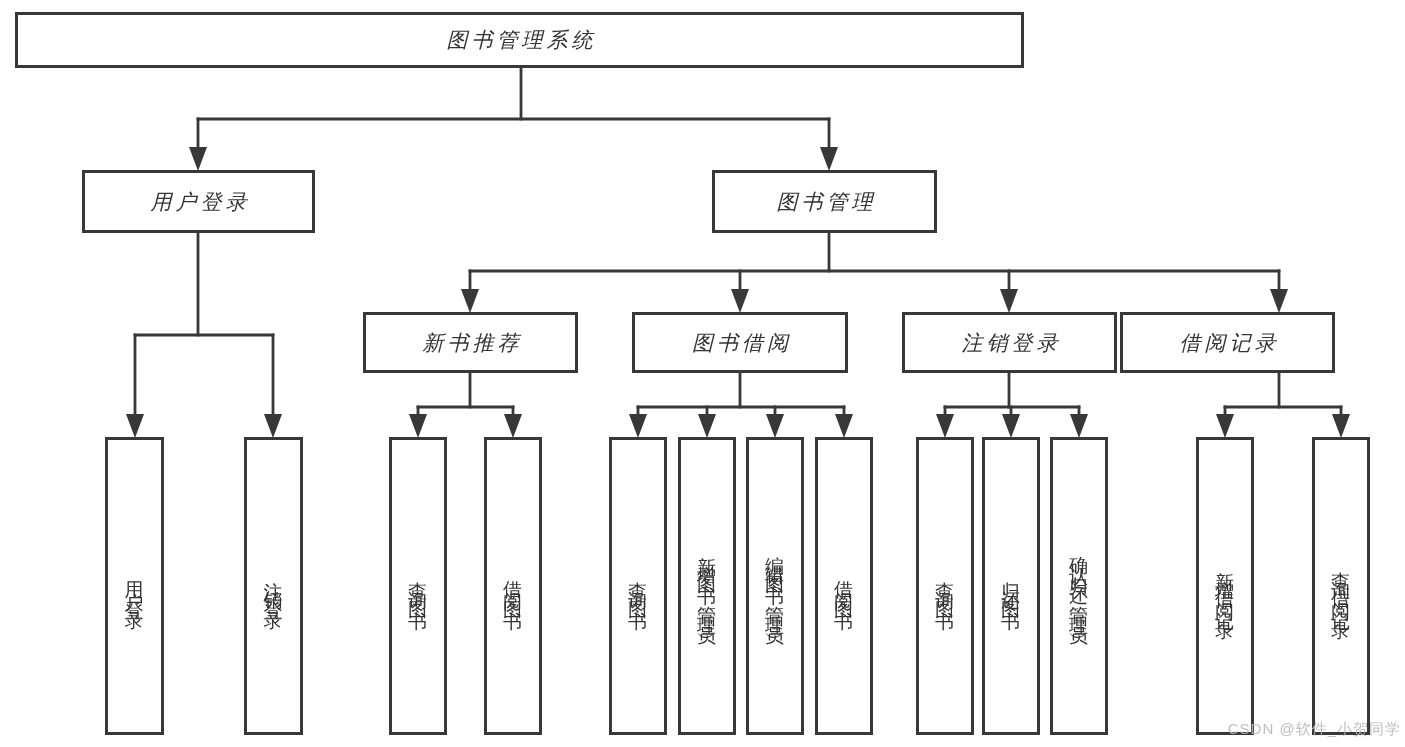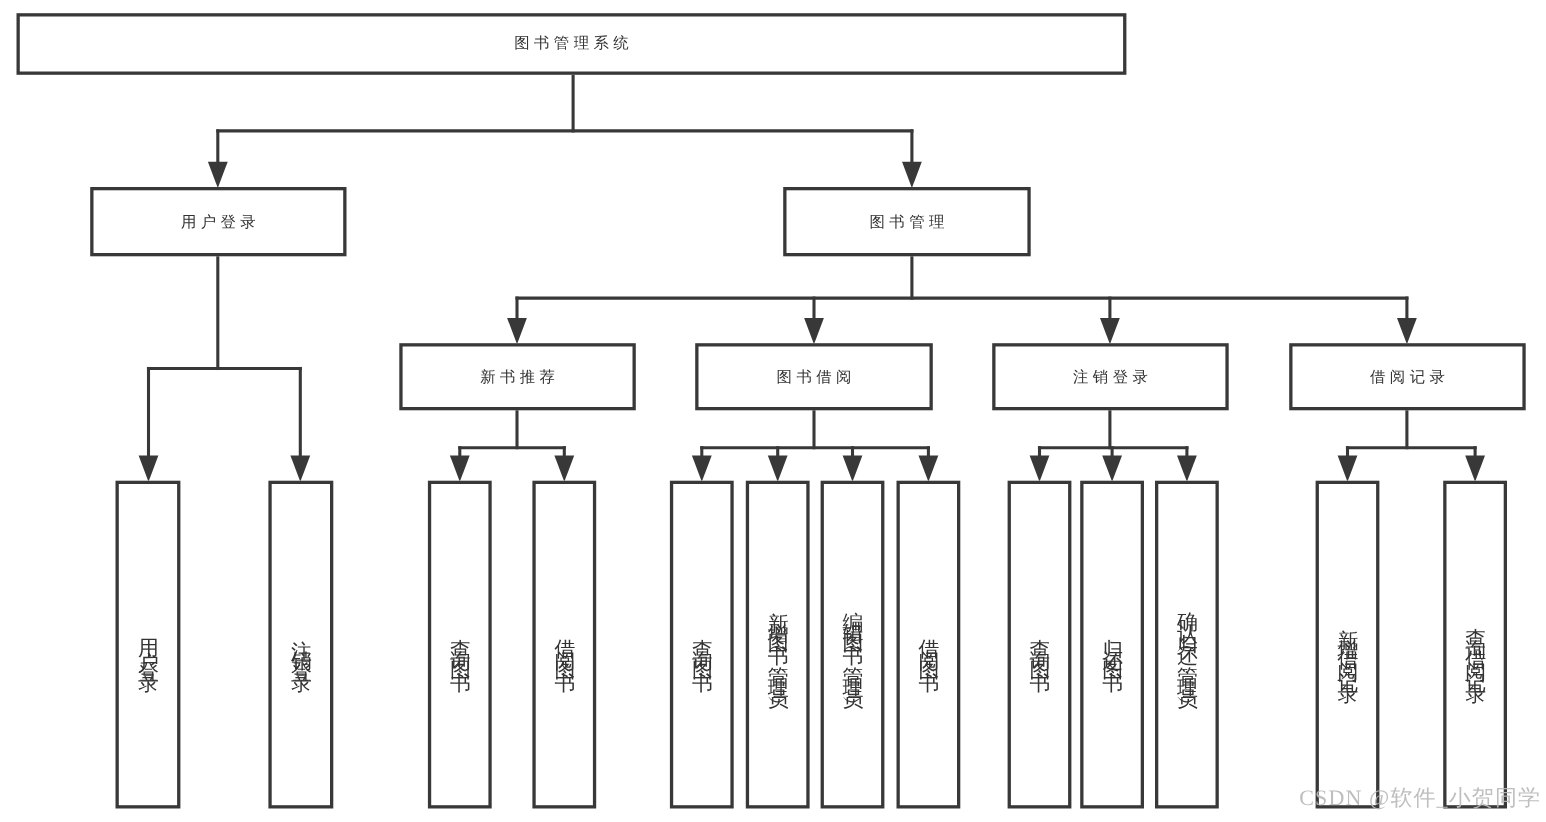--- a/index.html
+++ b/index.html
@@ -20,42 +20,42 @@
     position: absolute;
     box-sizing: border-box;
     border: 3px solid #383838;
     background: #ffffff;
     display: flex;
     align-items: center;
     justify-content: center;
     color: #333333;
   }
   .hlabel {
-    font-size: 14px;
+    font-size: 21px;
     letter-spacing: 4px;
     padding-left: 4px;
     white-space: nowrap;
+    font-style: italic;
   }
   .vlabel {
     writing-mode: vertical-rl;
     text-orientation: mixed;
     font-size: 19px;
     letter-spacing: 10px;
     line-height: 1;
   }
   .watermark {
     position: absolute;
     right: 4px;
     bottom: 8px;
-    font-size: 20px;
+    font-size: 15px;
     color: rgba(186, 183, 184, 0.92);
     letter-spacing: 1px;
     z-index: 10;
     white-space: nowrap;
-    font-family: Liberation Serif, serif;
   }
 </style>
 </head>
 <body>
 
 <div class="canvas">
 
   <svg class="connectors" width="1405" height="747" viewBox="0 0 1405 747" xmlns="http://www.w3.org/2000/svg">
     <g stroke="#383838" stroke-width="2.8" fill="none" stroke-linecap="square">
 
@@ -135,21 +135,21 @@
 
   <div class="box" style="left:632px;top:312px;width:216px;height:61px">
     <span class="hlabel">图书借阅</span>
   </div>
   <div class="box" style="left:363px;top:312px;width:215px;height:61px">
     <span class="hlabel">新书推荐</span>
   </div>
   <div class="box" style="left:902px;top:312px;width:215px;height:61px">
     <span class="hlabel">注销登录</span>
   </div>
-  <div class="box" style="left:1172px;top:312px;width:215px;height:61px">
+  <div class="box" style="left:1120px;top:312px;width:215px;height:61px">
     <span class="hlabel">借阅记录</span>
   </div>
 
   <div class="box" style="left:105px;top:437px;width:59px;height:298px">
     <span class="vlabel">用户登录</span>
   </div>
   <div class="box" style="left:244px;top:437px;width:59px;height:298px">
     <span class="vlabel">注销登录</span>
   </div>
 

